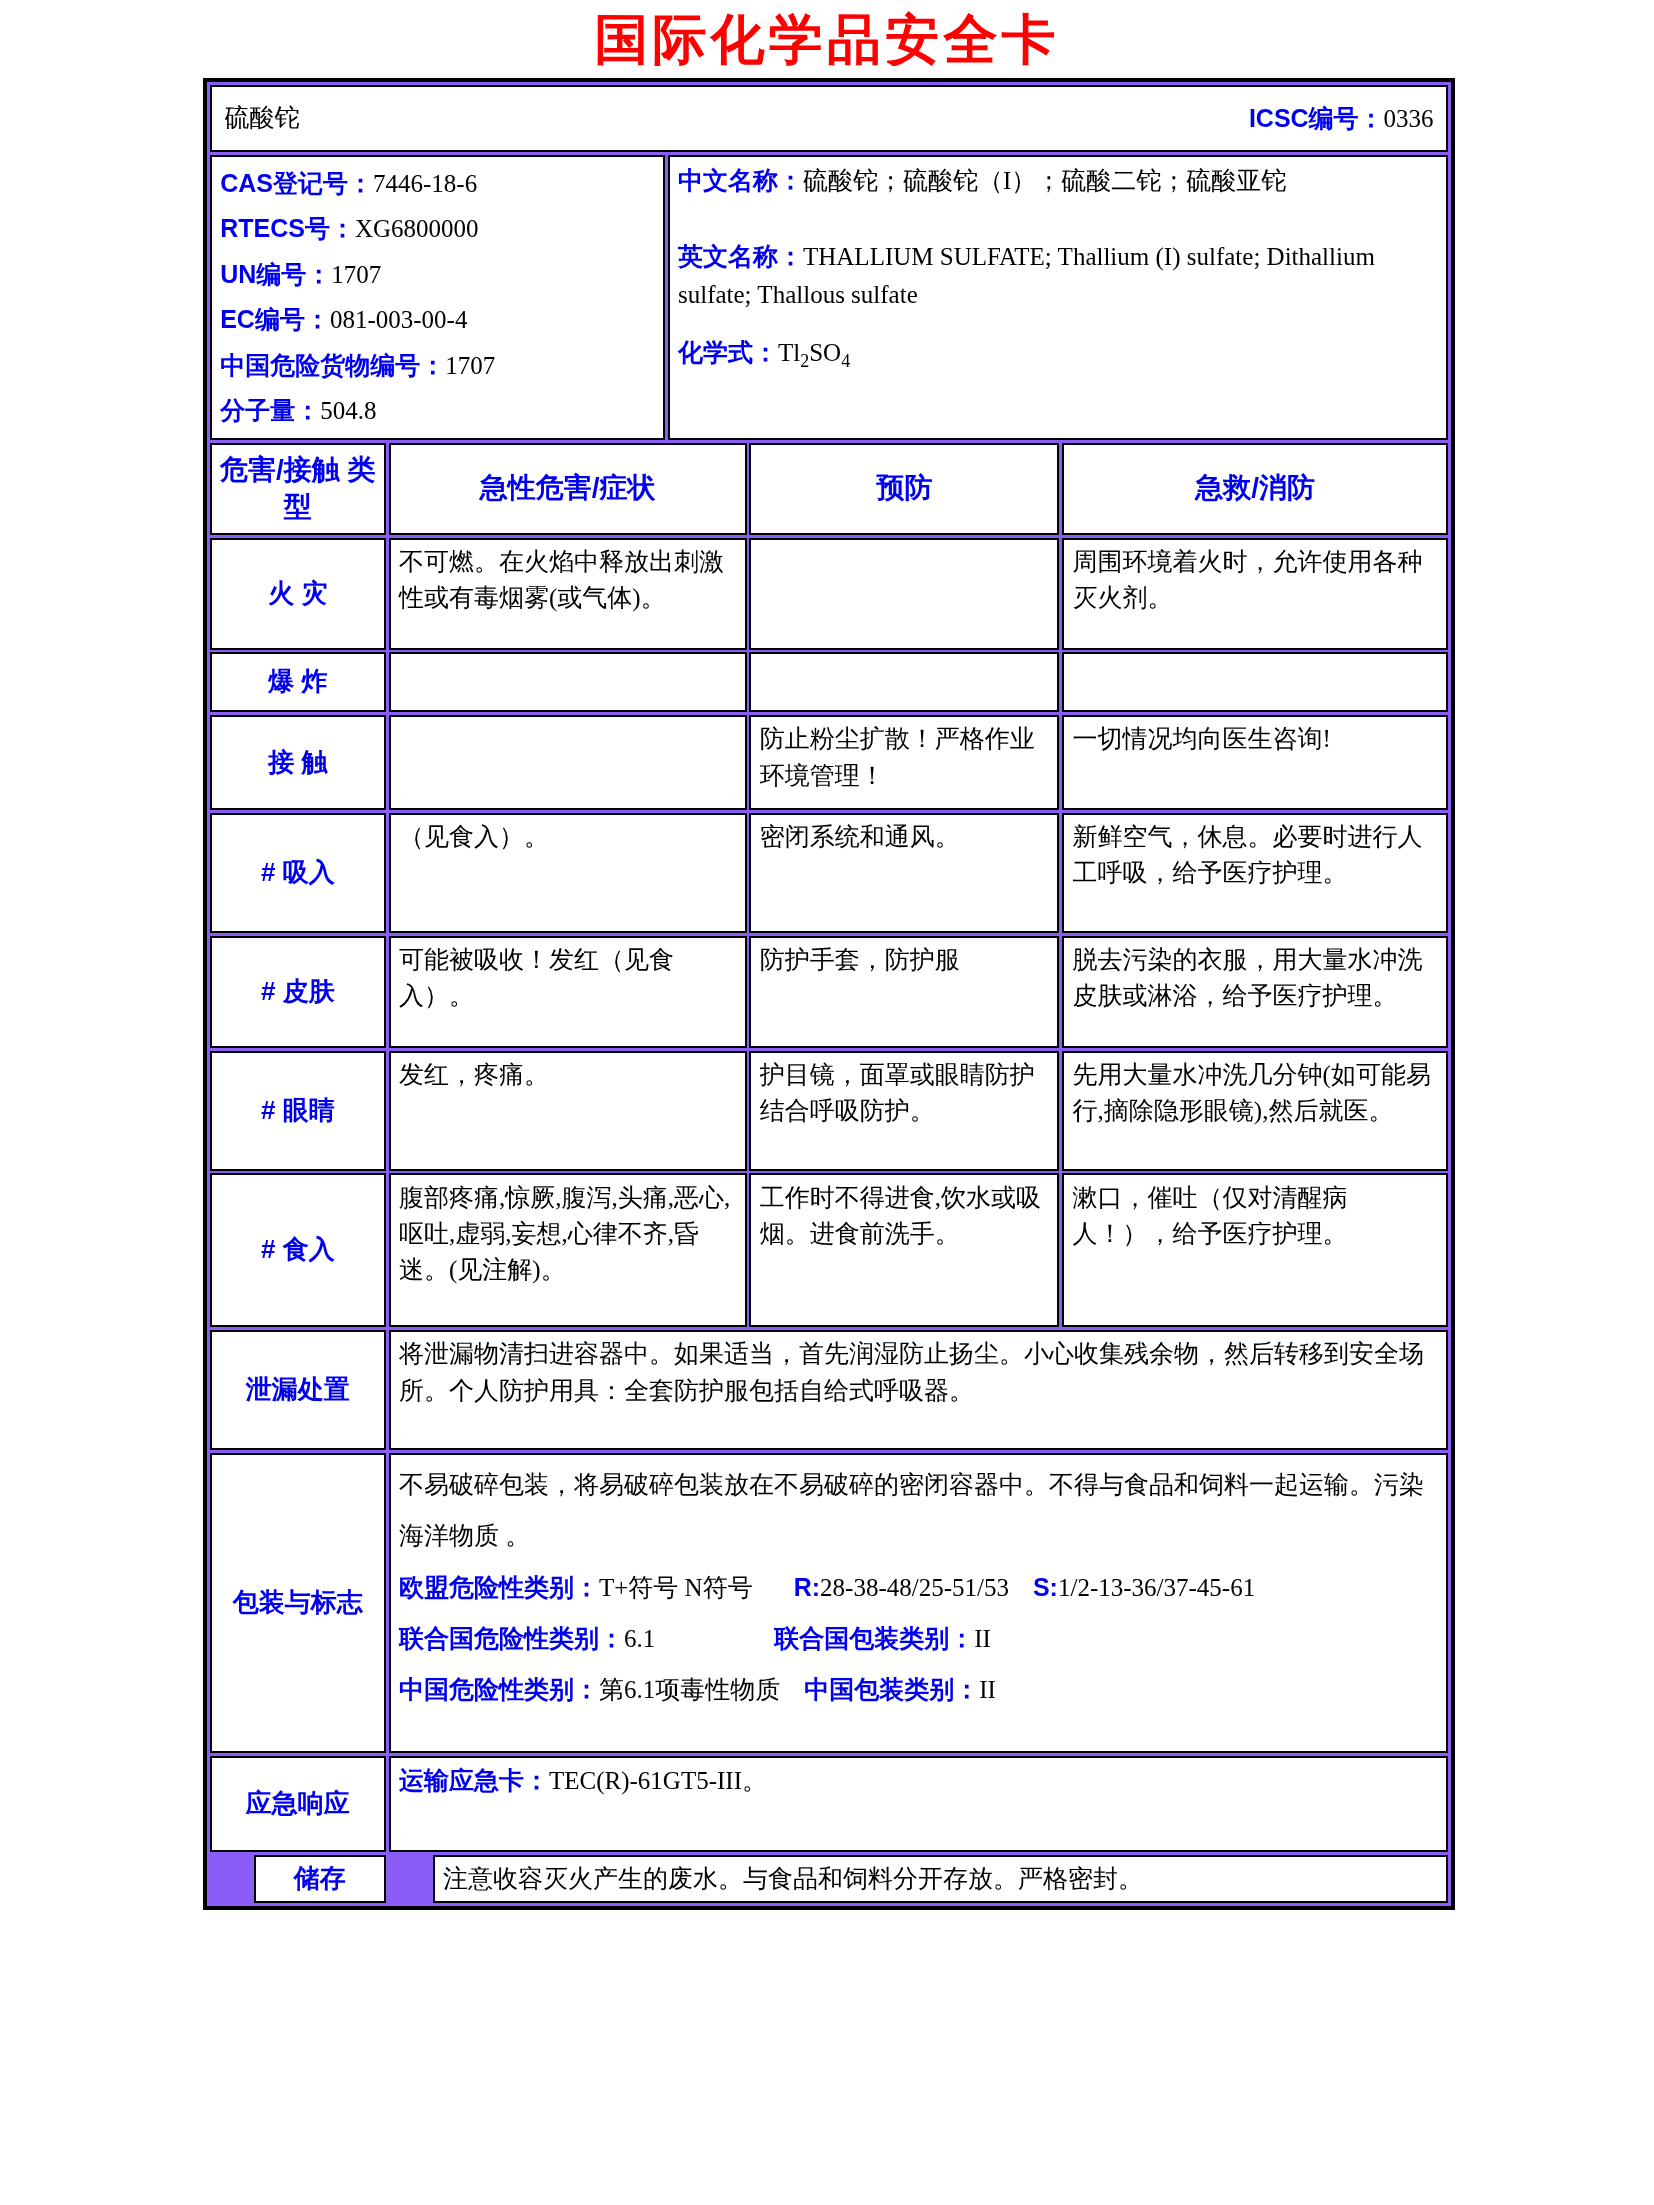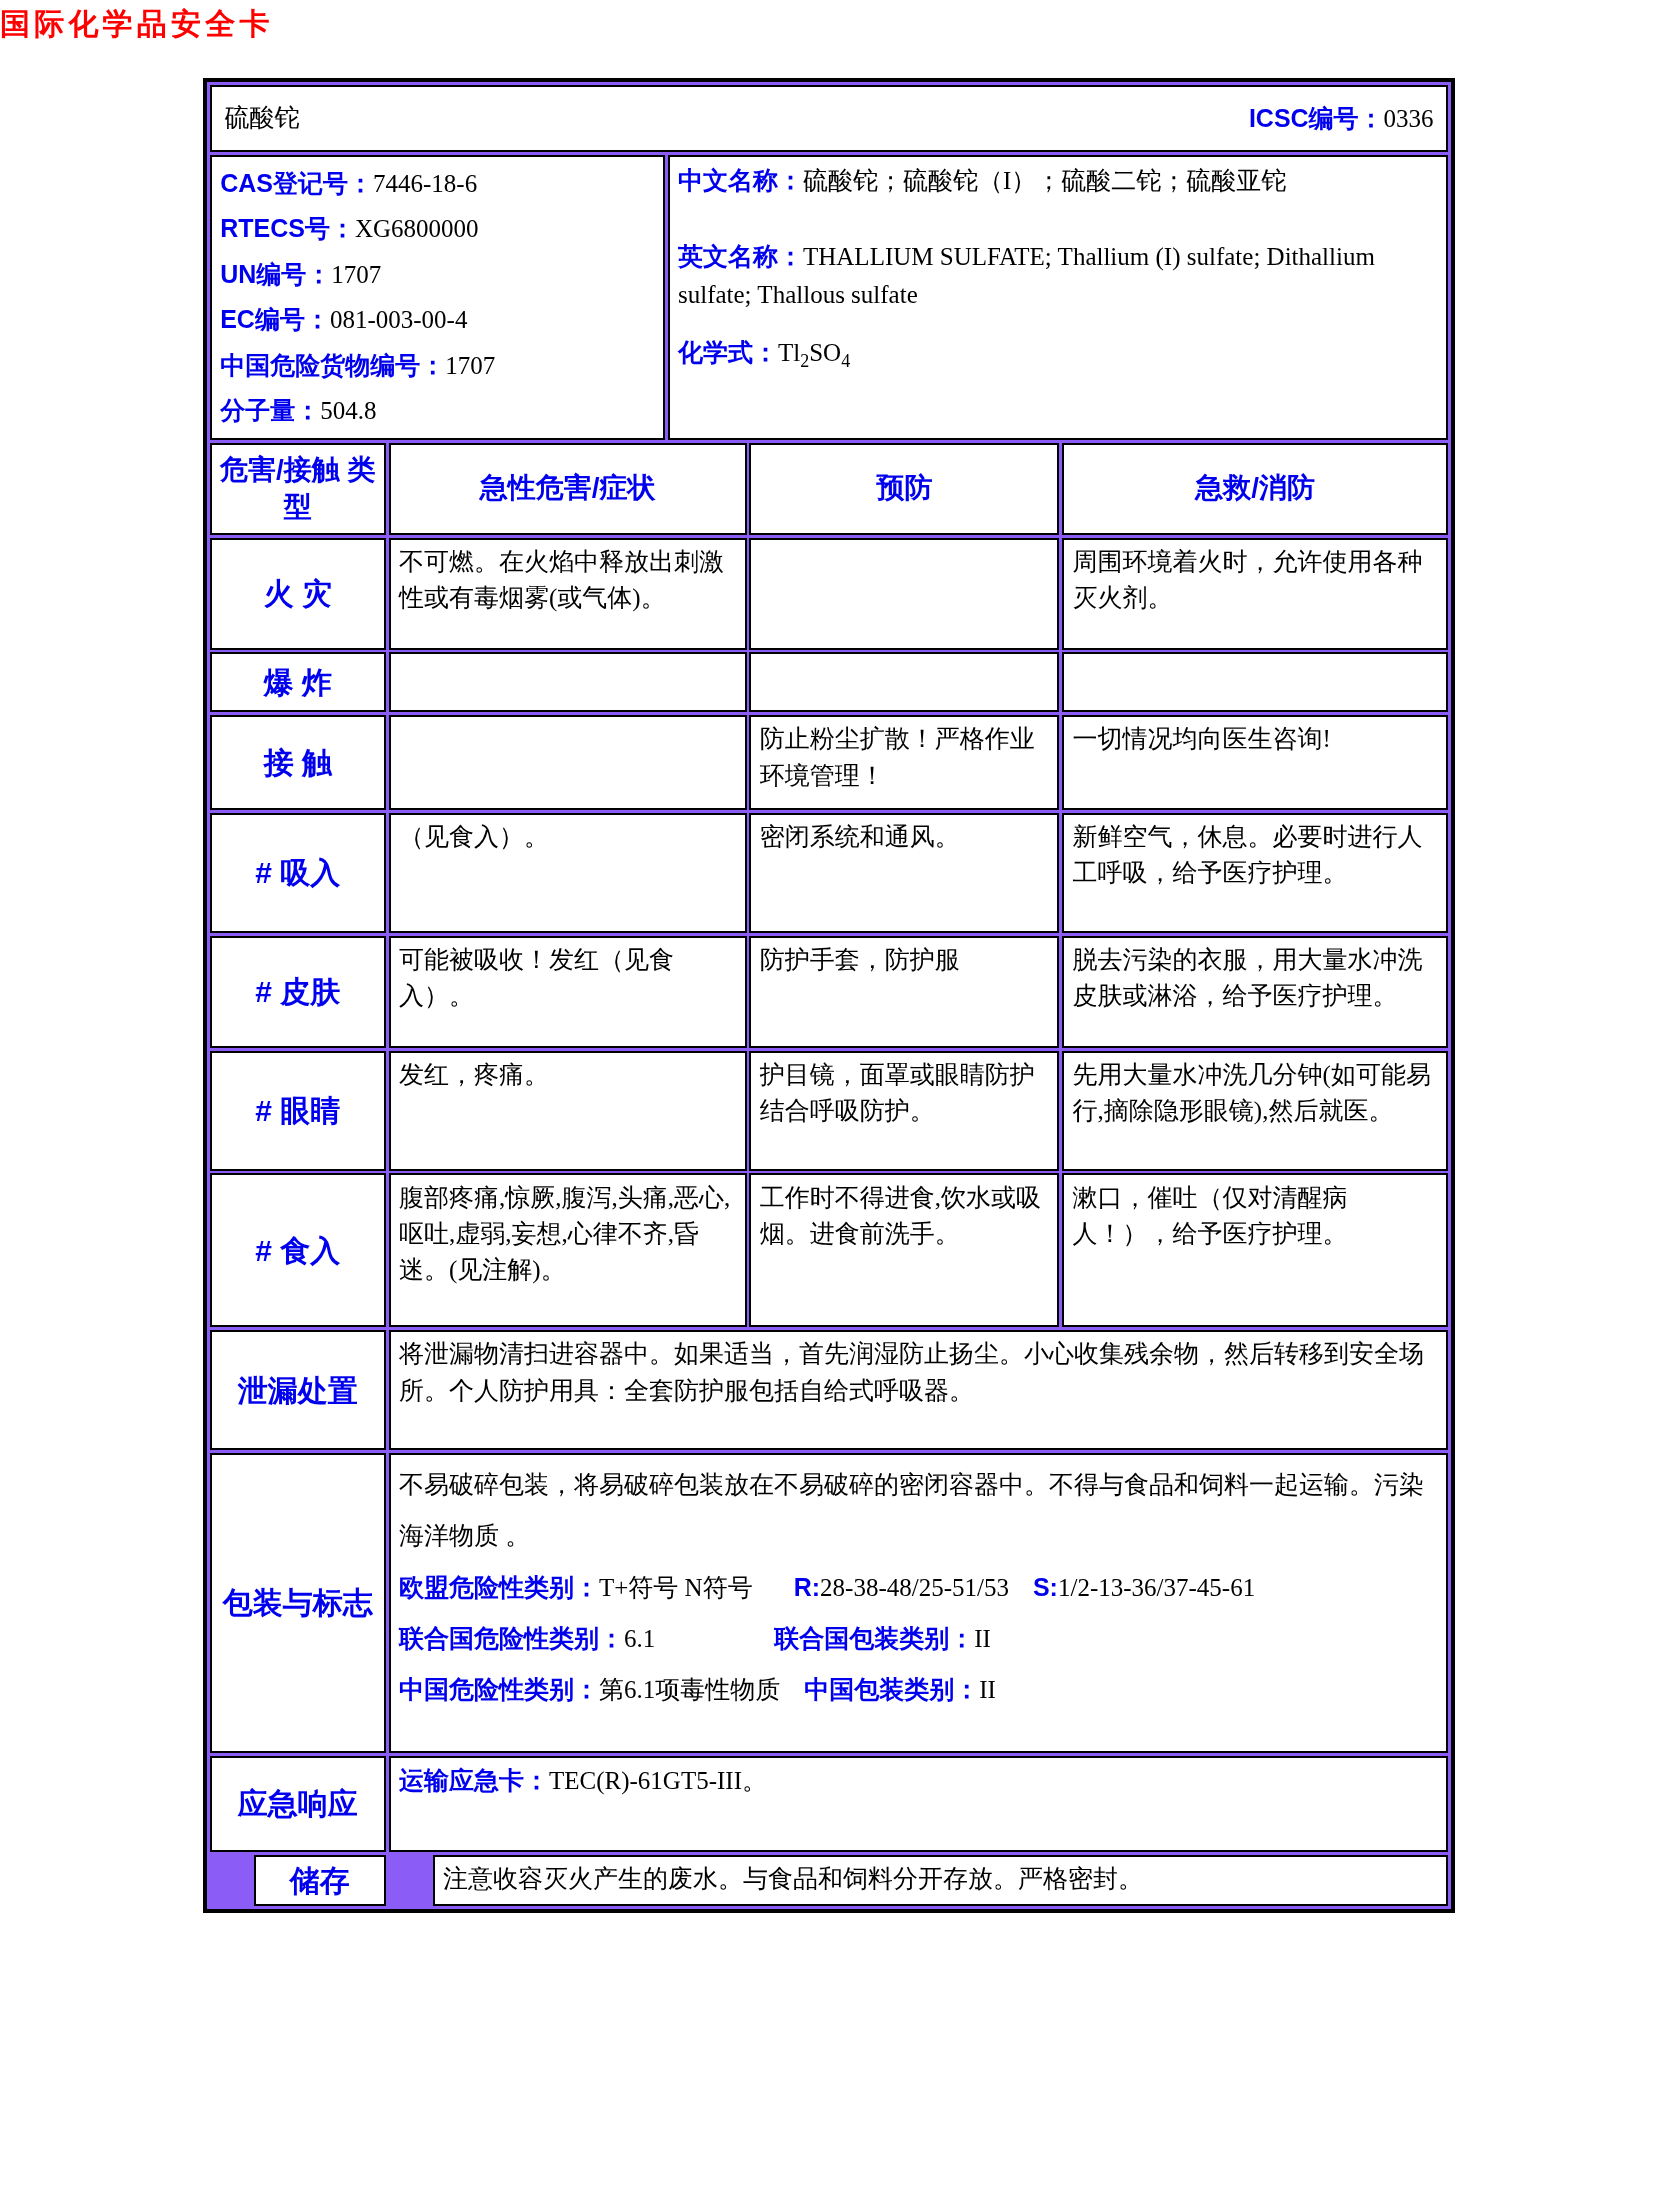--- a/index.html
+++ b/index.html
@@ -12,24 +12,25 @@
   body{
     width:1654px;
     min-height:2205px;
     font-family:"Liberation Serif","DejaVu Serif",serif;
     color:var(--ink);
     font-size:25px;
     position:relative;
   }
   .page-title{
     width:100%;
+    text-align:center;
     padding-top:4.2px;
     font-family:Liberation Serif, serif;
     font-weight:bold;
-    font-size:30px;
+    font-size:54px;
     letter-spacing:4.2px;
     color:var(--red);
   }
   .card{
     position:absolute;
     left:203px;
     top:78px;
     width:1252px;
     border:4.9px solid var(--ink);
     padding:2.8px;
@@ -67,21 +68,21 @@
   
   .row-h{grid-template-columns:176px 358px 310px 1fr;}
   .row-w{grid-template-columns:176px 1fr;}
   .label-cell{
     display:flex;
     align-items:center;
     justify-content:center;
     text-align:center;
     font-family:"Liberation Sans","DejaVu Sans",sans-serif;
     font-weight:bold;
-    font-size:30px;
+    font-size:26px;
     color:var(--blue);
     line-height:1.3;
     padding:4.2px;
   }
   .hdr .label-cell, .hdr .hcell{
     font-size:28px;
     min-height:92px;
   }
   .hcell{
     display:flex;align-items:center;justify-content:center;

